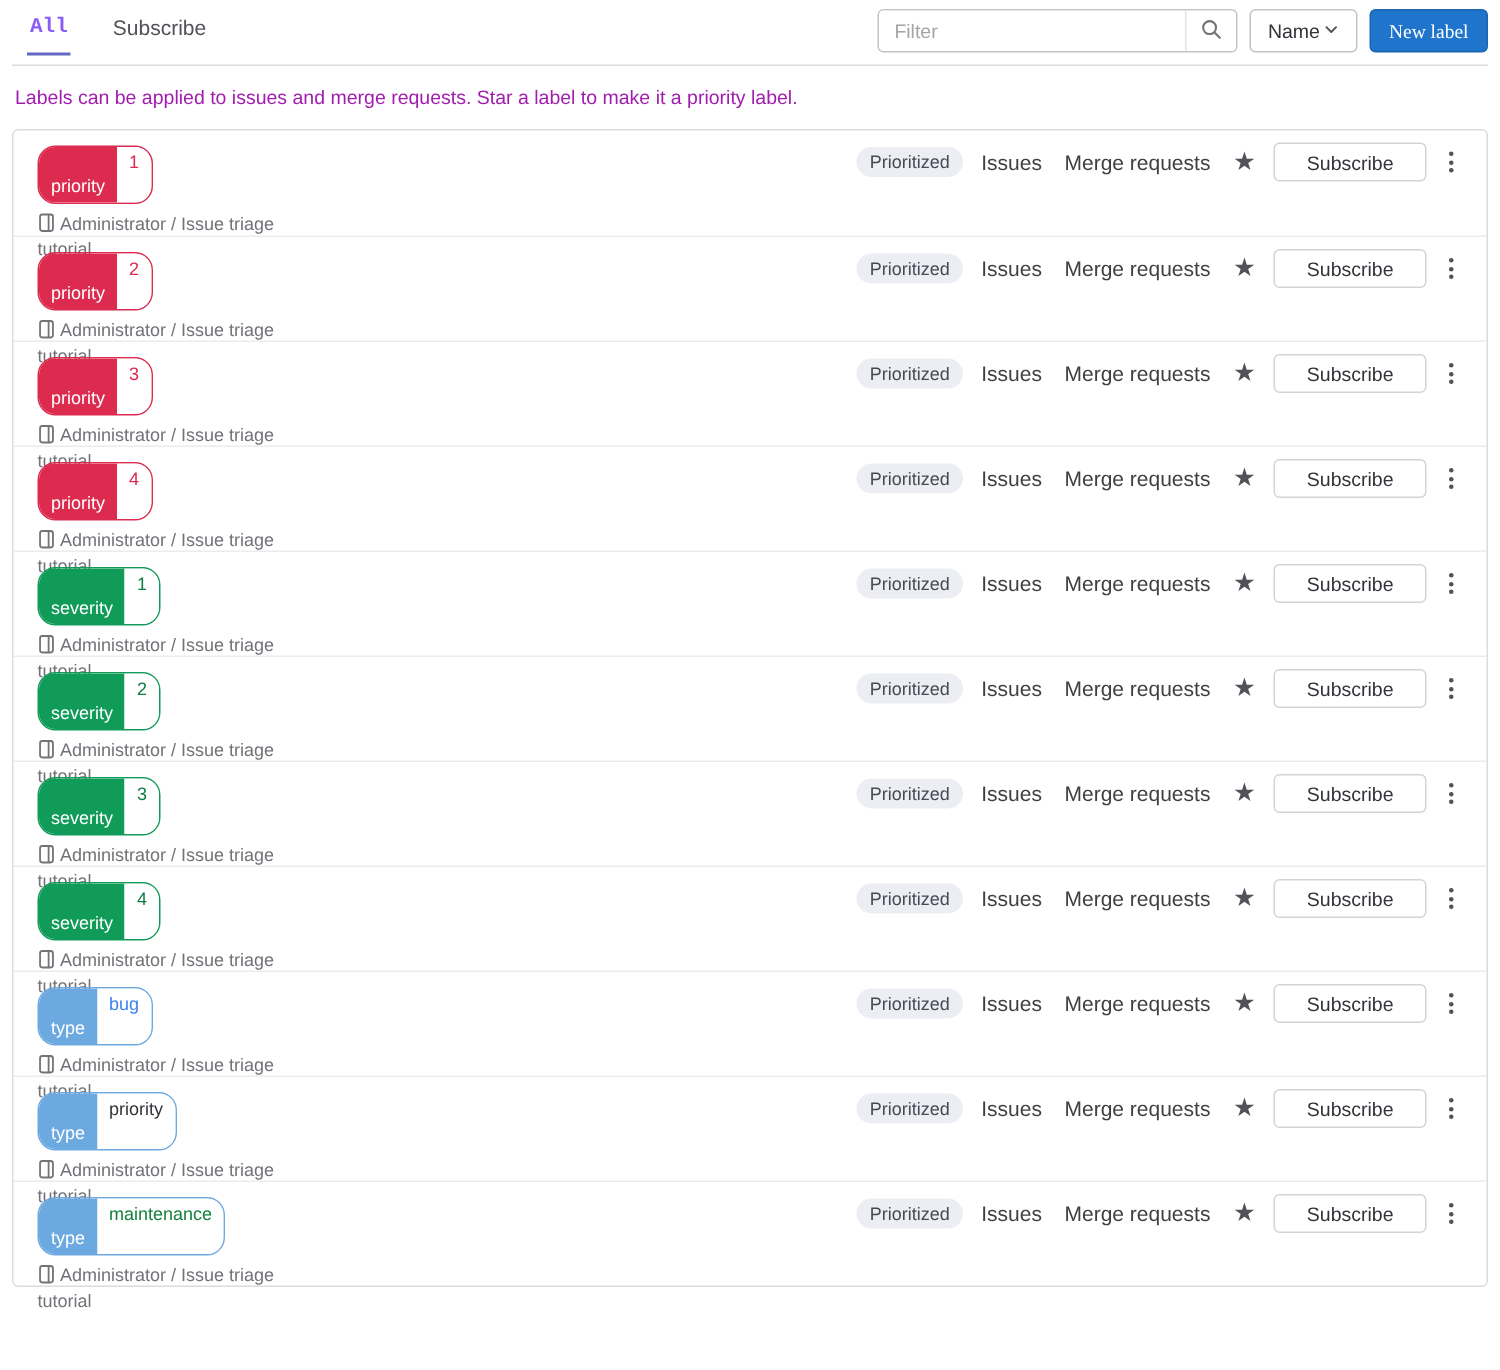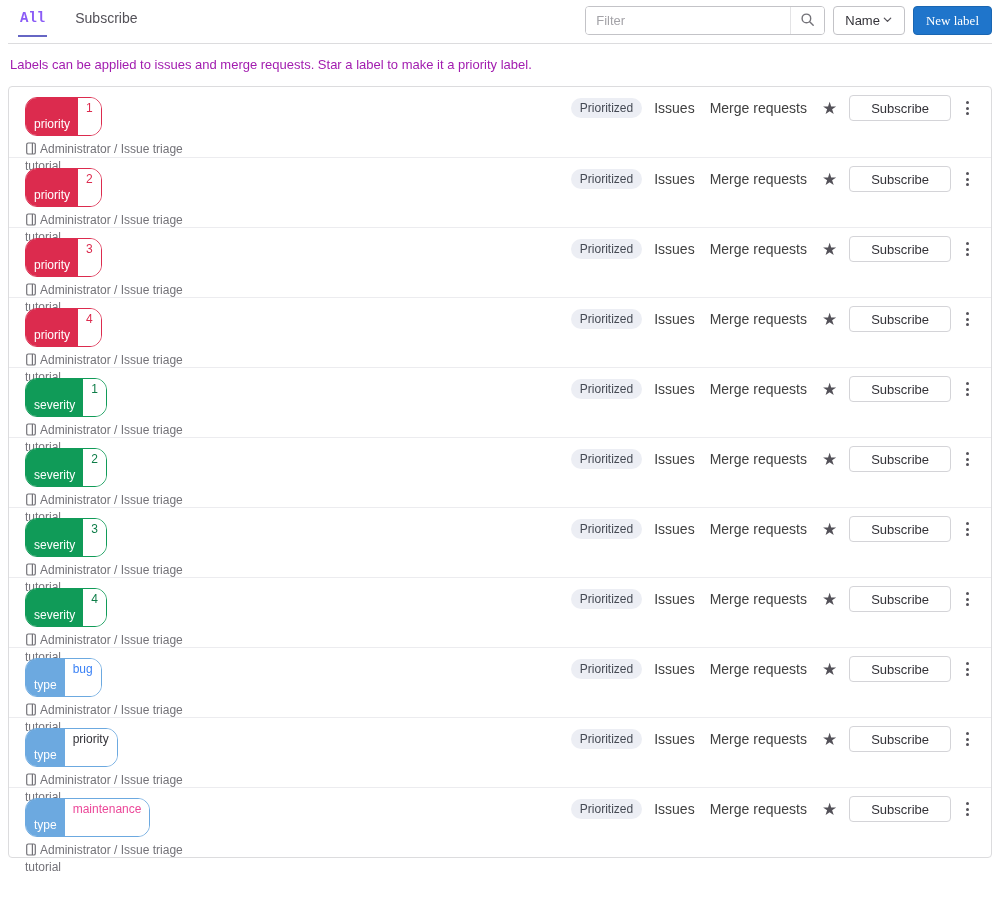--- a/index.html
+++ b/index.html
@@ -426,21 +426,21 @@
         <span class="dot"></span>
         <span class="dot"></span>
       </button>
     </div>
   </div>
 
   <div class="label-row">
     <div class="row-left">
       <span class="scoped-label" style="border-color: rgb(108, 169, 224);">
         <span class="lbl-key" style="background: rgb(108, 169, 224);">type</span>
-        <span class="lbl-value" style="color: #ec4899;">maintenance</span>
+        <span class="lbl-value" style="color: #15803d;">maintenance</span>
       </span>
       <div class="project-path">
         <span class="project-icon">
           <svg width="12" height="13" viewBox="0 0 12 13" fill="none">
             <rect x="1.7" y="1" width="8.6" height="11" rx="1.6" stroke="#737278" stroke-width="1.2"></rect>
             <line x1="7.4" y1="1" x2="7.4" y2="12" stroke="#737278" stroke-width="1.2"></line>
           </svg>
         </span><span>Administrator / Issue triage tutorial</span>
       </div>
     </div>

